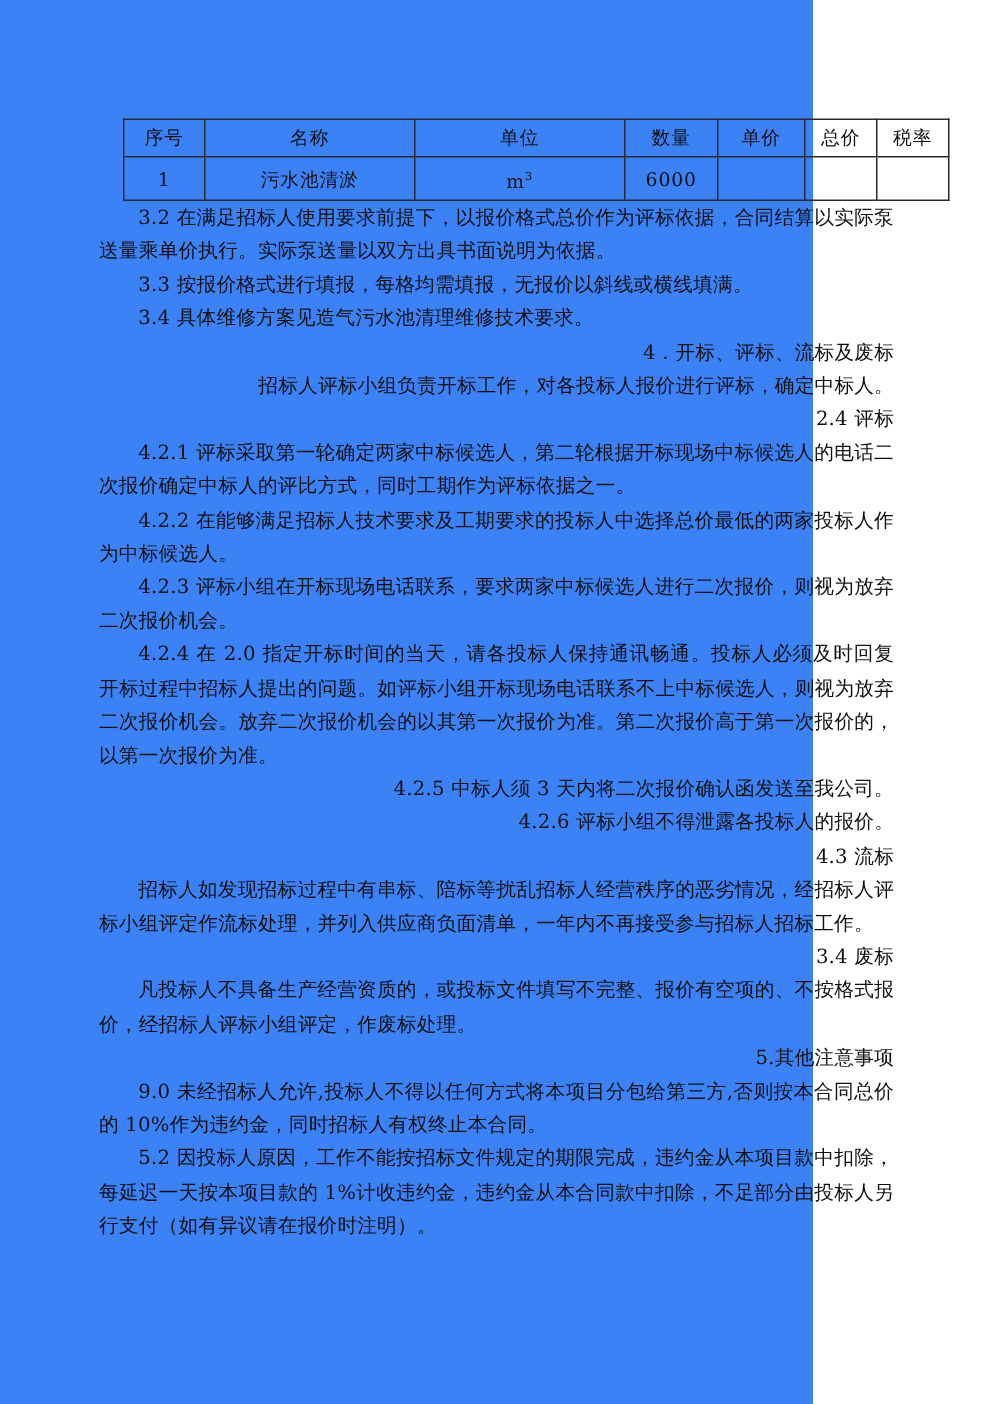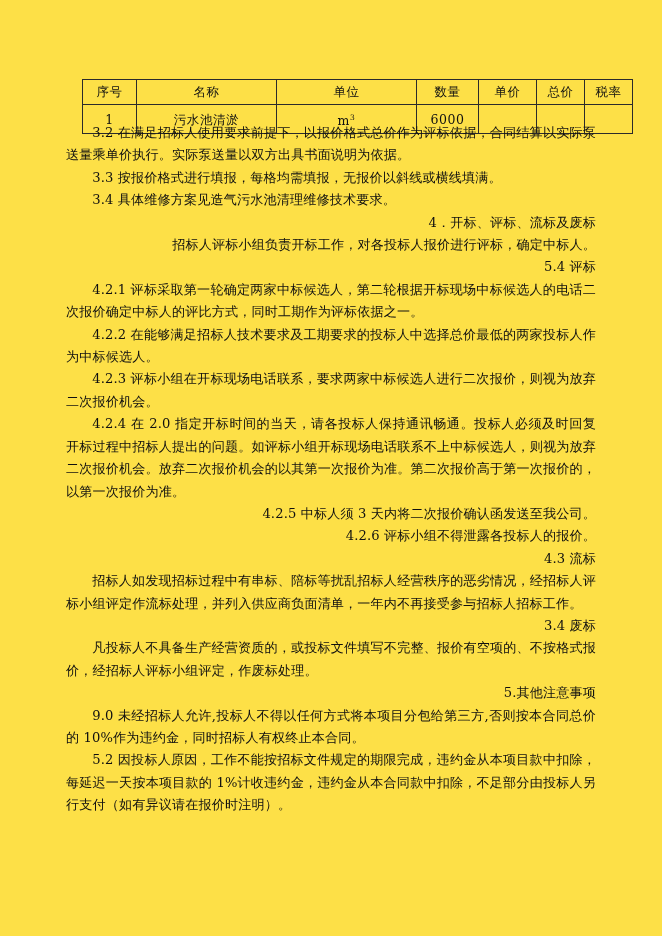--- a/index.html
+++ b/index.html
@@ -12,25 +12,25 @@
     width: 662px;
     height: 936px;
     overflow: hidden;
     font-family: "DejaVu Serif", "Liberation Serif", serif;
     color: #0d0d0d;
     -webkit-font-smoothing: antialiased;
   }
 
   .page {
     position: relative;
-    width: 662px;
+    width: 542px;
     height: 936px;
     box-sizing: border-box;
     padding: 0;
-    background: #fde047;
+    background: #3b82f6;
     text-decoration: underline;
   }
 
   
   .table-wrap {
     position: absolute;
     left: 82px;
     top: 79px;
     width: 498px;
   }
@@ -75,21 +75,21 @@
   }
   .num {
     font-size: 12.5px;
     letter-spacing: 0.5px;
   }
 
   
   .body-text {
     position: absolute;
     left: 66px;
-    top: 122px;
+    top: 135px;
     width: 530px;
   }
   p.para {
     margin: 0;
     font-size: 13.1px;
     line-height: 22.4px;
     text-align: justify;
     text-justify: inter-ideograph;
     letter-spacing: 0.15px;
     color: #101010;
@@ -142,21 +142,21 @@
       </tbody>
     </table>
   </div>
 
   <div class="body-text">
     <p class="para indent">3.2 在满足招标人使用要求前提下，以报价格式总价作为评标依据，合同结算以实际泵送量乘单价执行。实际泵送量以双方出具书面说明为依据。</p>
     <p class="para indent">3.3 按报价格式进行填报，每格均需填报，无报价以斜线或横线填满。</p>
     <p class="para indent">3.4 具体维修方案见造气污水池清理维修技术要求。</p>
     <p class="para indent tight">4．开标、评标、流标及废标</p>
     <p class="para indent tight">招标人评标小组负责开标工作，对各投标人报价进行评标，确定中标人。</p>
-    <p class="para indent tight">5.4 评标</p>
+    <p class="para indent tight">2.4 评标</p>
     <p class="para indent">4.2.1 评标采取第一轮确定两家中标候选人，第二轮根据开标现场中标候选人的电话二次报价确定中标人的评比方式，同时工期作为评标依据之一。</p>
     <p class="para indent">4.2.2 在能够满足招标人技术要求及工期要求的投标人中选择总价最低的两家投标人作为中标候选人。</p>
     <p class="para indent">4.2.3 评标小组在开标现场电话联系，要求两家中标候选人进行二次报价，则视为放弃二次报价机会。</p>
     <p class="para indent">4.2.4 在 2.0 指定开标时间的当天，请各投标人保持通讯畅通。投标人必须及时回复开标过程中招标人提出的问题。如评标小组开标现场电话联系不上中标候选人，则视为放弃二次报价机会。放弃二次报价机会的以其第一次报价为准。第二次报价高于第一次报价的，以第一次报价为准。</p>
     <p class="para indent tight">4.2.5 中标人须 3 天内将二次报价确认函发送至我公司。</p>
     <p class="para indent tight">4.2.6 评标小组不得泄露各投标人的报价。</p>
     <p class="para indent tight">4.3 流标</p>
     <p class="para indent">招标人如发现招标过程中有串标、陪标等扰乱招标人经营秩序的恶劣情况，经招标人评标小组评定作流标处理，并列入供应商负面清单，一年内不再接受参与招标人招标工作。</p>
     <p class="para indent tight">3.4 废标</p>
     <p class="para indent">凡投标人不具备生产经营资质的，或投标文件填写不完整、报价有空项的、不按格式报价，经招标人评标小组评定，作废标处理。</p>

